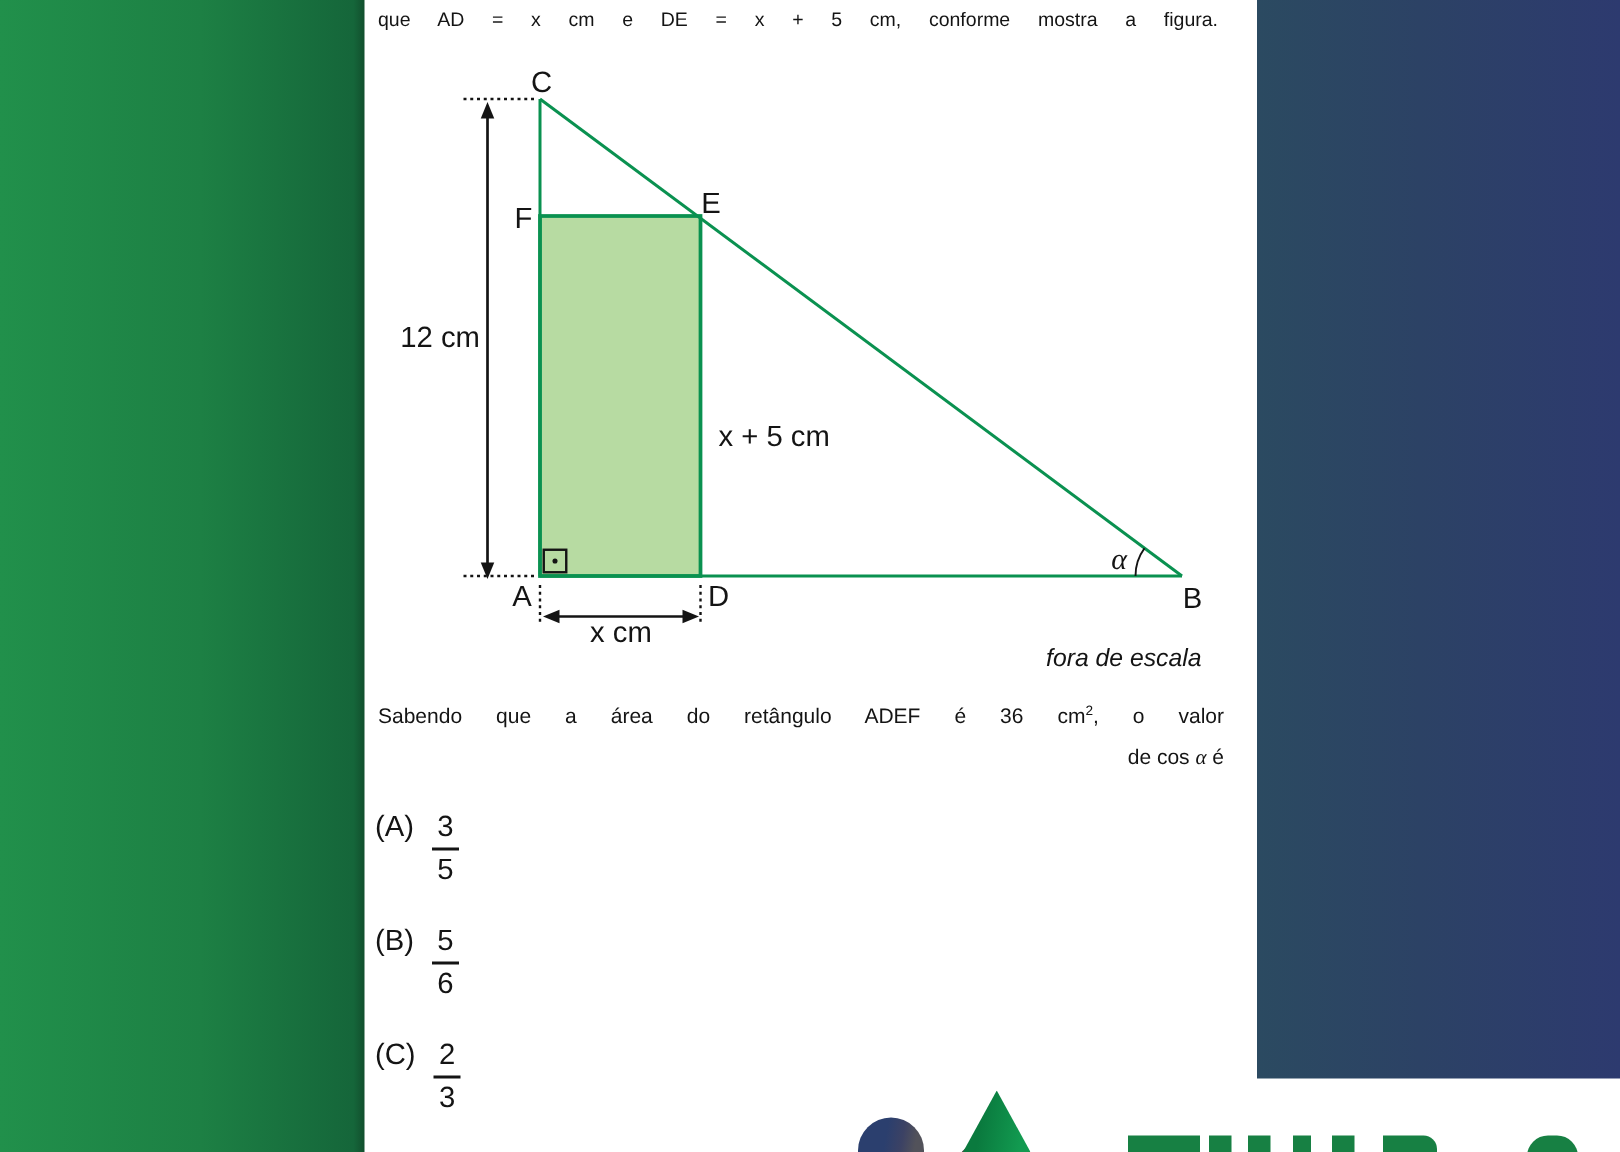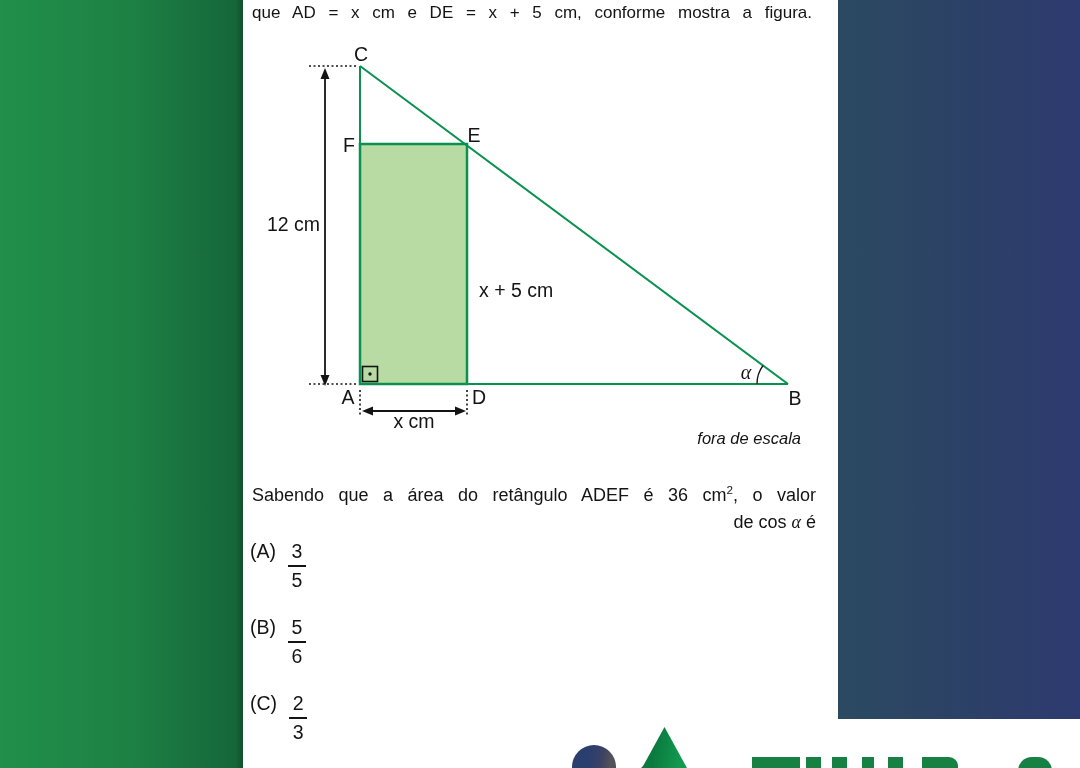--- a/index.html
+++ b/index.html
@@ -8,24 +8,24 @@
   .page{position:absolute;left:0;top:0;width:1080px;height:768px;overflow:hidden;background:#ffffff;}
 
   
   .band-left{position:absolute;left:0;top:0;width:243px;height:768px;
     background:linear-gradient(90deg,#21904b 0%,#1d8044 55%,#15663a 97%,#124f2d 100%);}
   .band-right{position:absolute;left:838px;top:0;width:242px;height:719px;
     background:linear-gradient(90deg,#2b4a61 0%,#2c4265 45%,#2d3a6f 100%);}
 
   
   .intro-line{position:absolute;left:252px;top:0;width:560px;
-    font-size:17px;line-height:26px;
+    font-size:13px;line-height:26px;
     text-align:justify;text-align-last:justify;}
   .question{position:absolute;left:252px;top:464px;width:564px;
-    font-size:18px;line-height:27px;margin-top:18px;}
+    font-size:14px;line-height:27px;}
   .q1{text-align:justify;text-align-last:justify;}
   .q2{white-space:pre-wrap;text-align:right;}
   sup{font-size:0.65em;line-height:0;vertical-align:super;}
   .alpha{font-family:"Liberation Serif",serif;font-style:italic;}
 
   
   .options{position:absolute;left:250px;top:540px;}
   .option{display:flex;align-items:flex-start;gap:12px;margin-bottom:25px;}
   .opt-label{font-size:19.5px;line-height:22px;}
   .frac{display:inline-flex;flex-direction:column;align-items:center;}

